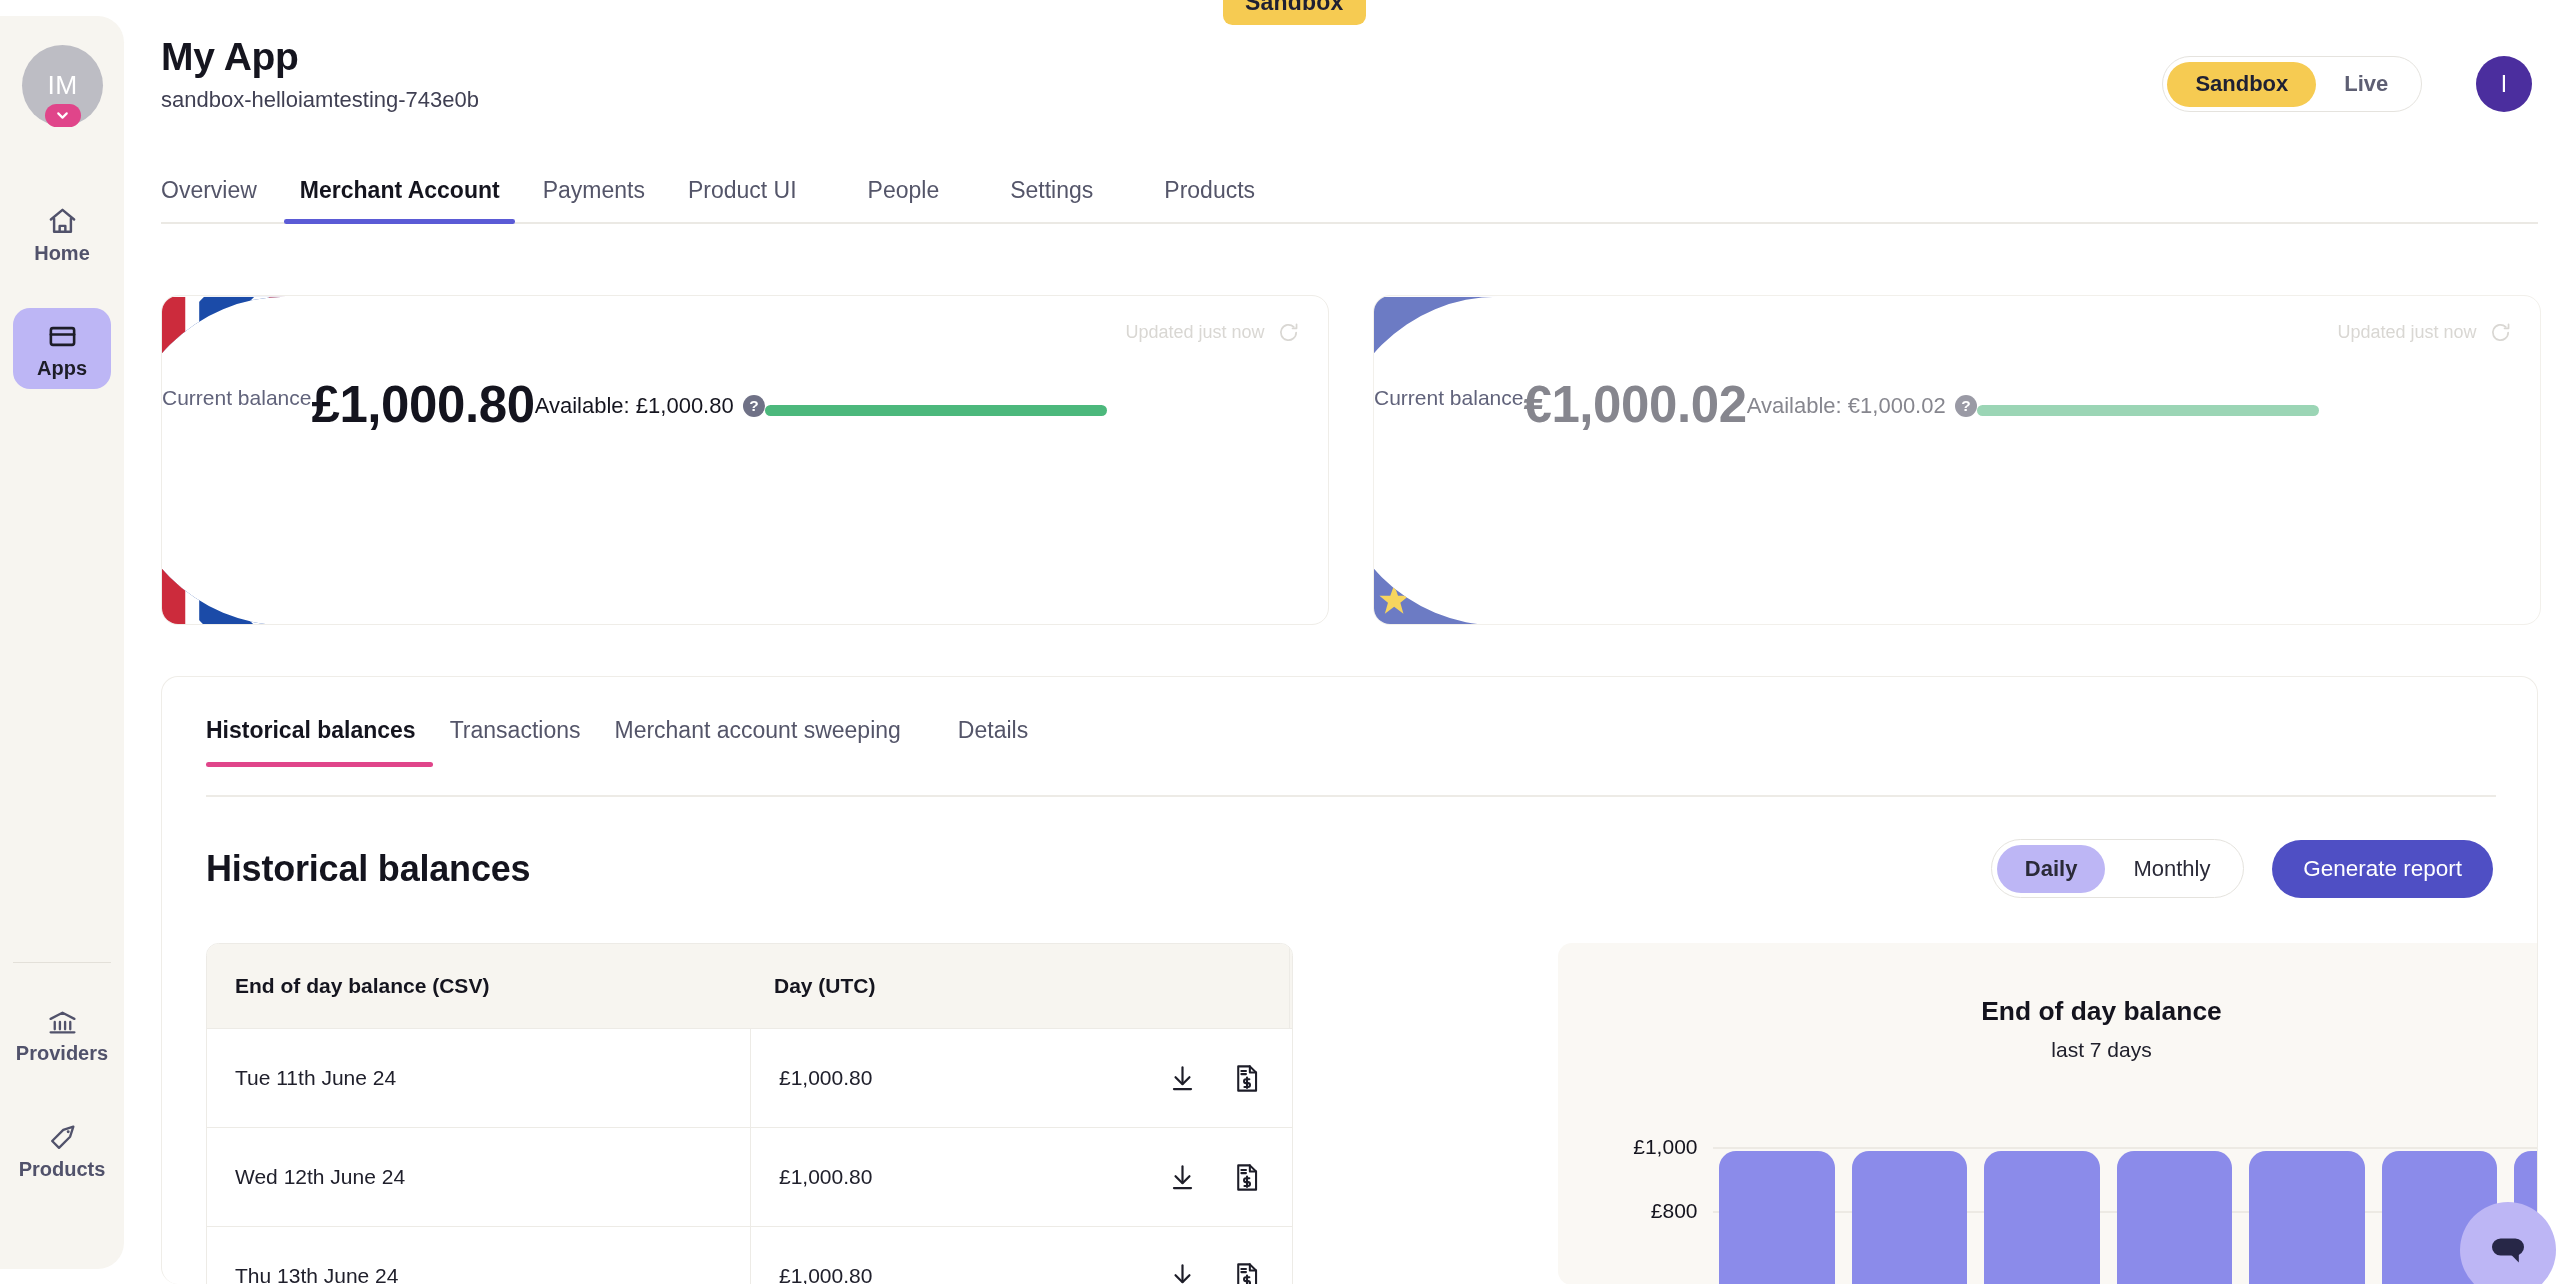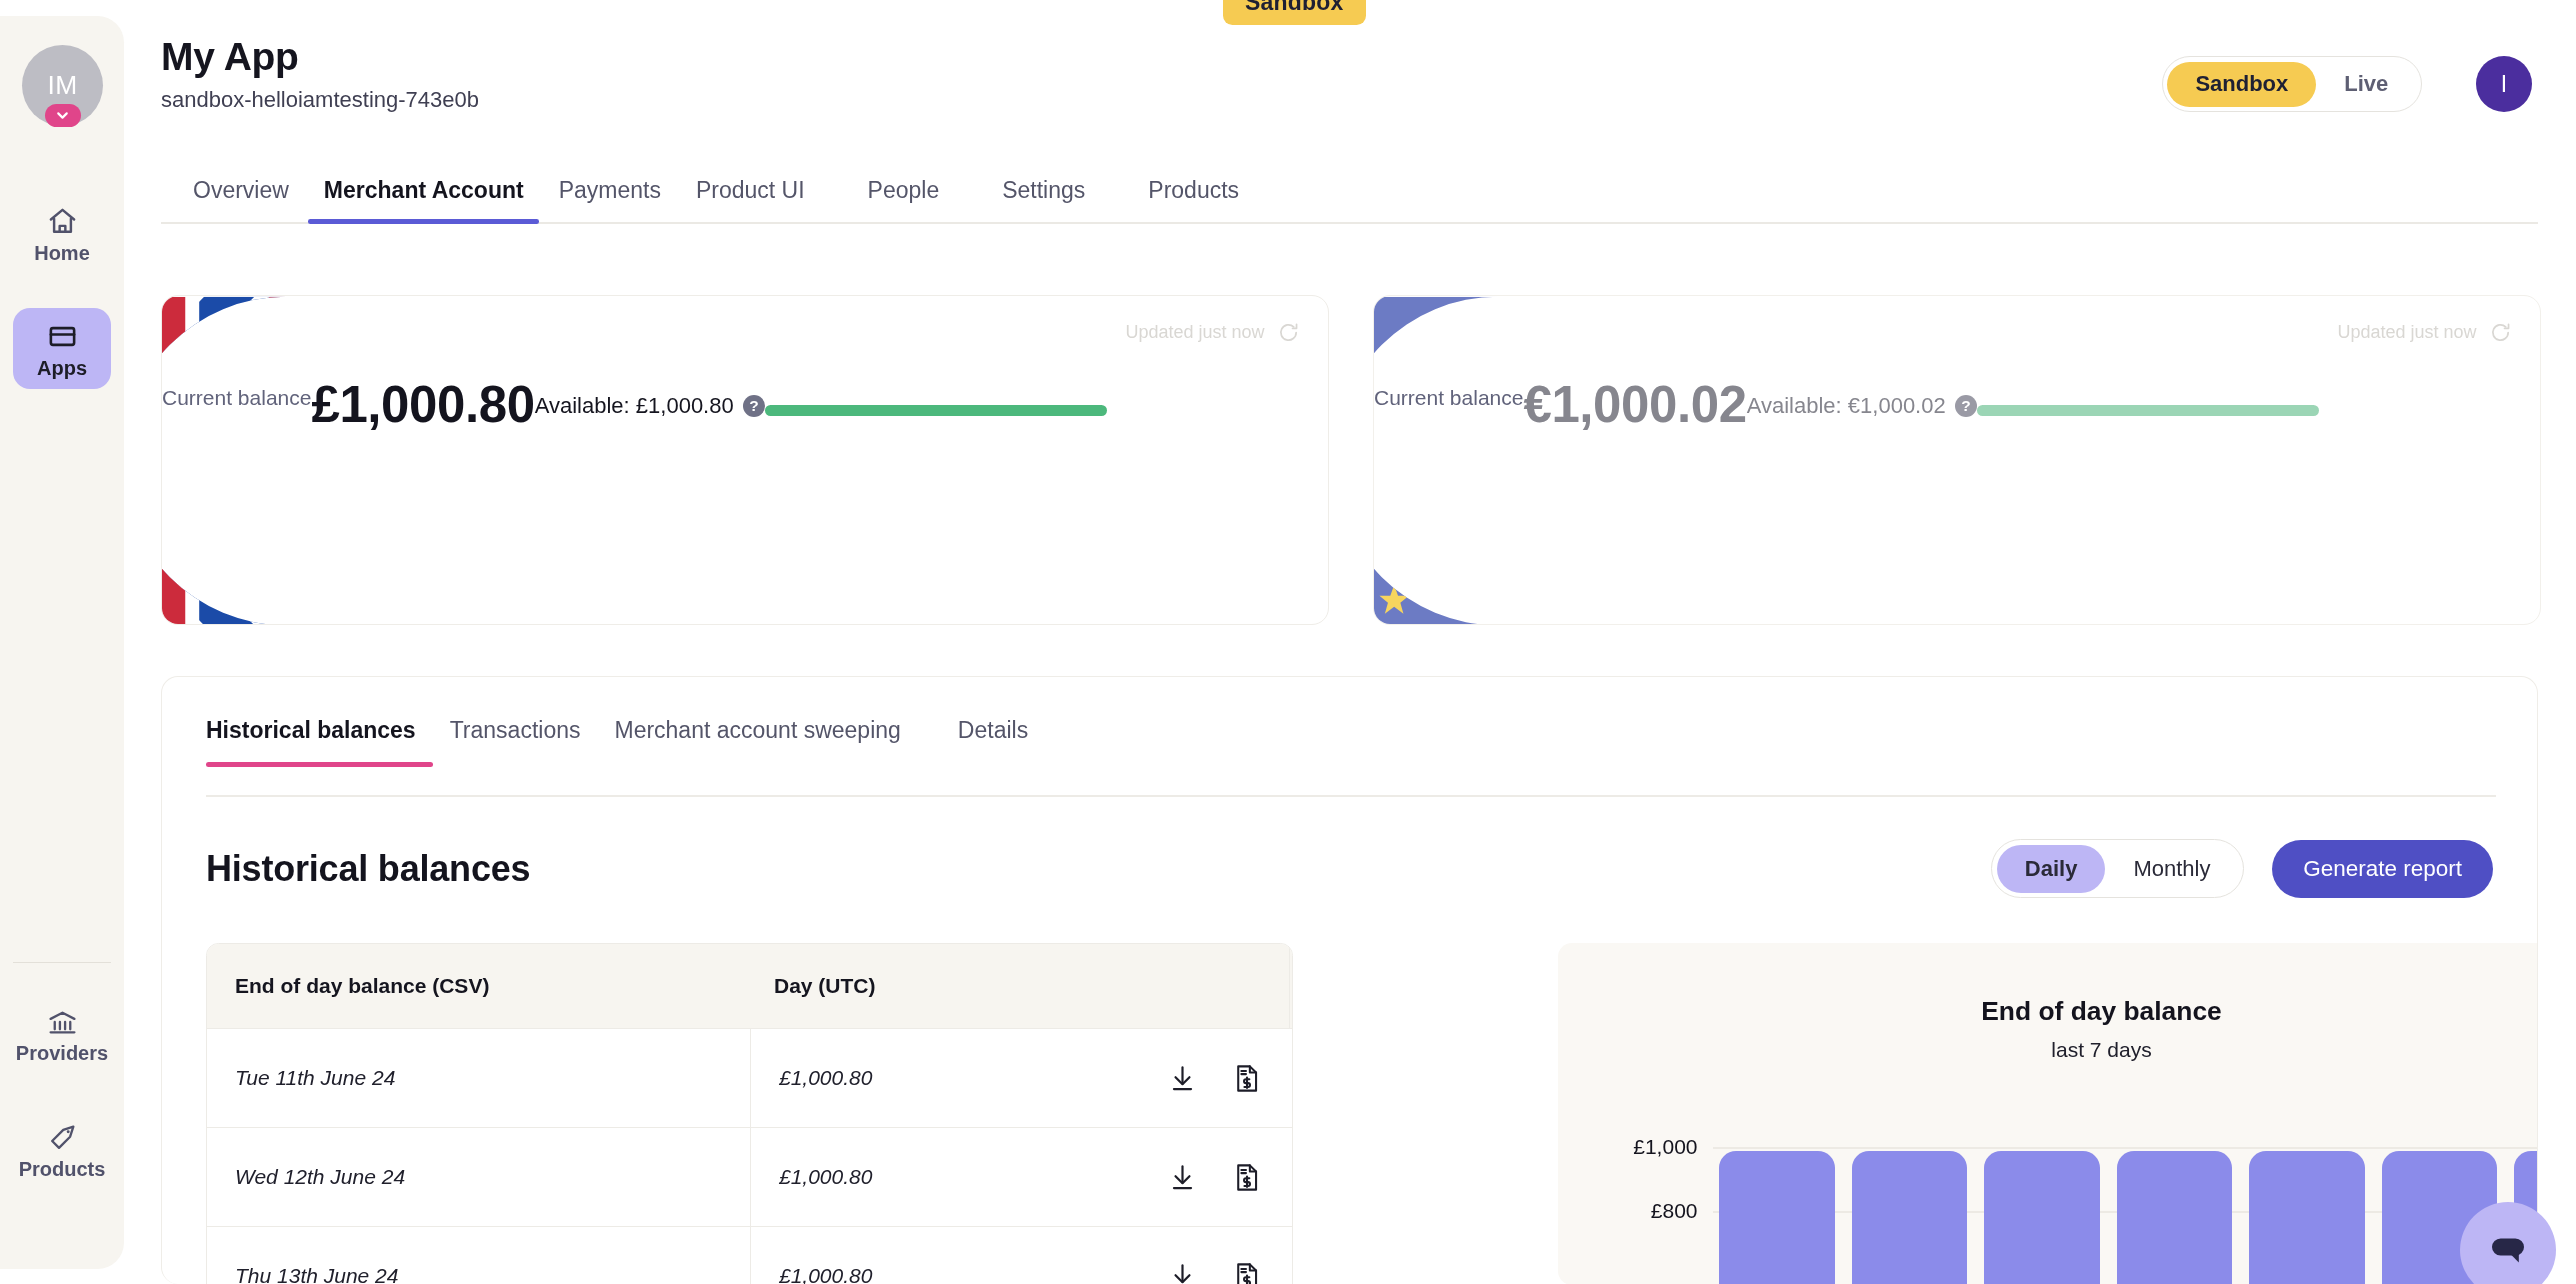--- a/index.html
+++ b/index.html
@@ -84,21 +84,21 @@
   .user-avatar {
     position:absolute; right: 44px; top: 56px;
     width: 56px; height:56px; border-radius: 50%;
     background:#4B2E9E; color:#fff;
     display:flex; align-items:center; justify-content:center;
     font-size: 23px; font-weight: 500;
   }
 
   
   .nav { position:absolute; left: 37px; top: 177px; width: 2377px; }
-  .nav-row { display:flex; align-items:flex-end; gap: 4px; margin-left: 32px; }
+  .nav-row { display:flex; align-items:flex-end; gap: 12px; }
   .nav-tab {
     font-size: 23px; color:#545569; padding: 0 15.5px 20px 15.5px; position:relative; white-space:nowrap;
   }
   .nav-tab:first-child { padding-left: 0; }
   .nav-tab.active { color:#14141e; font-weight:700; }
   .nav-tab.active::after {
     content:""; position:absolute; left:0; right:0; bottom:0; height: 4.7px; background:#5B5BD6; border-radius:2.3px;
   }
   .nav-tab.gap { margin-left: 28px; }
   .nav-underline { height: 1.6px; background:#EBE9E4; width: 2377px; margin-top:-1.6px; }
@@ -162,21 +162,21 @@
   .tbl {
     position:absolute; left: 44px; top: 266px; width: 1087px;
     border:1.6px solid #EDEBE6; border-radius: 12.4px; overflow:hidden;
   }
   .tbl-head { display:flex; background:#F7F5F0; height: 84px; }
   .tbl-head .th { display:flex; align-items:center; font-size: 21px; font-weight:700; color:#15151f; padding: 0 28px; }
   .th.c1, .td.c1 { width: 544px; border-right: 1.6px solid #EDEBE6; }
   .th.c2, .td.c2 { width: 539px; }
   .tbl-row { display:flex; height: 99px; border-top:1.6px solid #EDEBE6; background:#fff; }
   .tbl-row:first-of-type { border-top: 1.6px solid #EDEBE6; }
-  .td { display:flex; align-items:center; font-size: 21px; color:#20202c; padding: 0 28px; font-style: italic; }
+  .td { display:flex; align-items:center; font-size: 21px; color:#20202c; padding: 0 28px; }
   .td.c2 { justify-content: space-between; }
   .row-icons { display:flex; align-items:center; gap: 33px; }
   .row-icons svg { width: 31px; height: 31px; display:block; }
 
   
   .chart {
     position:absolute; left: 1396px; top: 266px; width: 1087px; height: 342px;
     background:#FAF8F4; border-radius: 14px; overflow:hidden;
   }
   .chart-title { position:absolute; left:0; right:0; top: 53px; text-align:center; font-size: 26.4px; font-weight:700; color:#14141e; }

